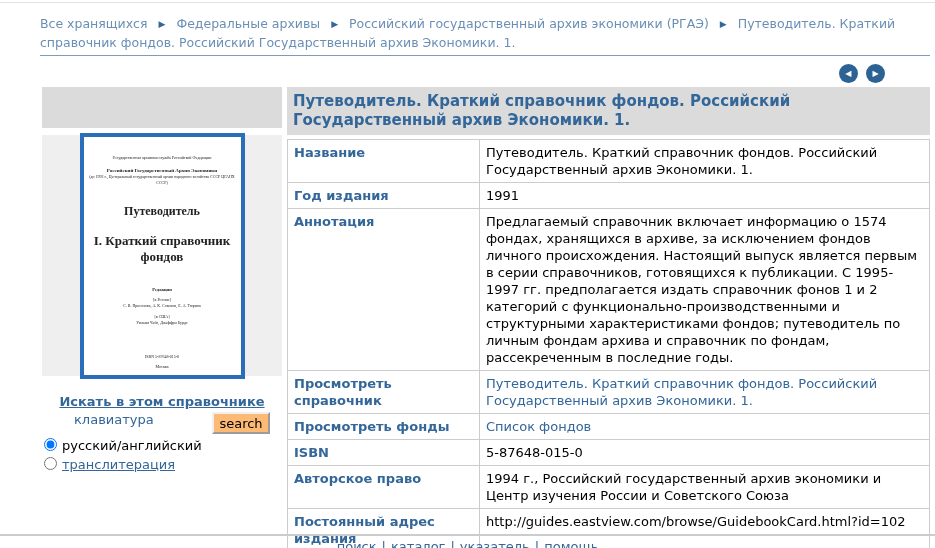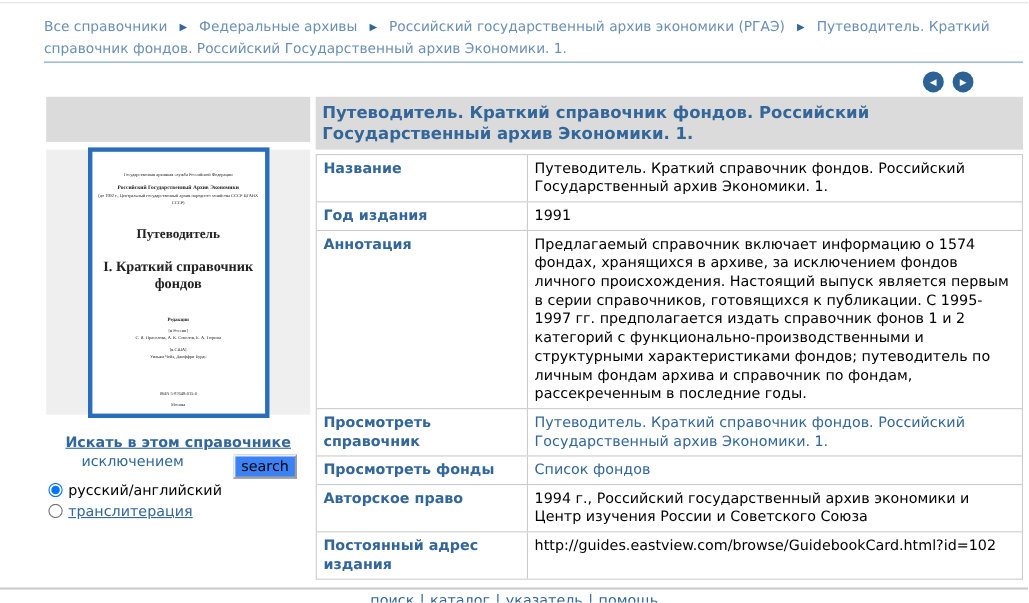--- a/index.html
+++ b/index.html
@@ -39,21 +39,21 @@
   .cv-foot { font-size:4px; line-height:6px; margin-top:5px; }
 
   
   .search-section { padding-top:18px; }
   .search-heading { text-align:center; font-weight:bold; color:#336699; font-size:13px;
                     text-decoration:underline; margin-bottom:3px; }
   .search-input { width:238px; height:20px; border:1px solid #555; font-size:13px;
                   padding:1px 3px; font-family:"DejaVu Sans","Liberation Sans",sans-serif; background:#fff; color:#000; }
   .search-row { display:flex; justify-content:space-between; align-items:flex-start; margin-top:3px; }
   .kb-link { color:#336699; font-size:13px; margin-left:32px; cursor:pointer; }
-  .search-btn { width:58px; height:22px; background:#3b82f6; border:2px outset #f0f0f0;
+  .search-btn { width:58px; height:22px; background:#fdba74; border:2px outset #f0f0f0;
                 font-size:13px; margin-right:12px; font-family:"DejaVu Sans","Liberation Sans",sans-serif; cursor:pointer; }
   .radio-row { display:flex; align-items:flex-start; margin-top:4px; font-size:13px; }
   .radio-row input { margin:0 5px 0 2px; }
   .radio-label { color:#000; }
   .radio-link { color:#336699; text-decoration:underline; cursor:pointer; }
 
   
   .right-col { flex:1; }
   .title-bar { background:#dbdbdb; color:#336699; font-weight:bold; font-size:15px;
                line-height:19px; padding:5px 8px 5px 6px; margin-bottom:4px; }
@@ -71,21 +71,21 @@
   .f-link { color:#336699; text-decoration:underline; cursor:pointer; }
   .f-sep { color:#336699; margin:0 5px; }
 </style>
 </head>
 <body>
 
 <div class="page">
   <div class="top-rule"></div>
 
   <div class="breadcrumb">
-    <span class="bc-link">Все справочники</span>
+    <span class="bc-link">Все хранящихся</span>
     <span class="bc-sep">▶</span>
     <span class="bc-link">Федеральные архивы</span>
     <span class="bc-sep">▶</span>
     <span class="bc-link">Российский государственный архив экономики (РГАЭ)</span>
     <span class="bc-sep">▶</span>
     <span class="bc-link">Путеводитель. Краткий справочник фондов. Российский Государственный архив Экономики. 1.</span>
   </div>
 
   <div class="nav-row">
     <div class="arrows">
@@ -118,21 +118,21 @@
           <div class="cv-isbn">ISBN 5-87648-015-0</div>
           <div class="cv-foot">Москва</div>
           <div class="cv-foot">Издательство «Благовест»</div>
           <div class="cv-foot">© 1994 г., Российский государственный архив экономики и Центр изучения России и Советского Союза</div>
         </div>
       </div>
 
       <div class="search-section">
         <div class="search-heading">Искать в этом справочнике</div>
         <div class="search-row">
-          <span class="kb-link">исключением</span>
+          <span class="kb-link">клавиатура</span>
           <button class="search-btn">search</button>
         </div>
         <div class="radio-row">
           <input type="radio" name="lang" checked="" style="">
           <span class="radio-label">русский/английский</span>
         </div>
         <div class="radio-row">
           <input type="radio" name="lang" style="">
           <span class="radio-link">транслитерация</span>
         </div>
@@ -157,20 +157,24 @@
         </div>
         <div class="trow">
           <div class="tlabel">Просмотреть справочник</div>
           <div class="tvalue link">Путеводитель. Краткий справочник фондов. Российский Государственный архив Экономики. 1.</div>
         </div>
         <div class="trow">
           <div class="tlabel">Просмотреть фонды</div>
           <div class="tvalue link">Список фондов</div>
         </div>
         <div class="trow">
+          <div class="tlabel">ISBN</div>
+          <div class="tvalue">5-87648-015-0</div>
+        </div>
+        <div class="trow">
           <div class="tlabel">Авторское право</div>
           <div class="tvalue">1994 г., Российский государственный архив экономики и Центр изучения России и Советского Союза</div>
         </div>
         <div class="trow">
           <div class="tlabel">Постоянный адрес издания</div>
           <div class="tvalue">http://guides.eastview.com/browse/GuidebookCard.html?id=102</div>
         </div>
 
       </div>
     </div>

